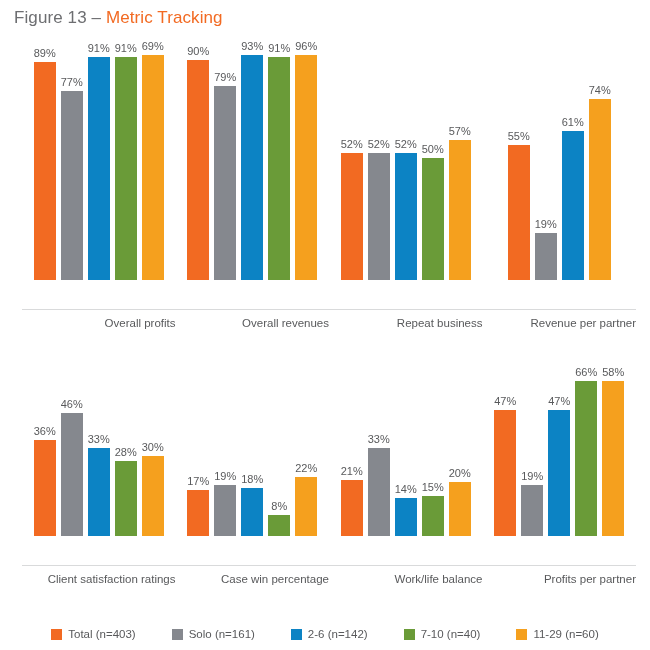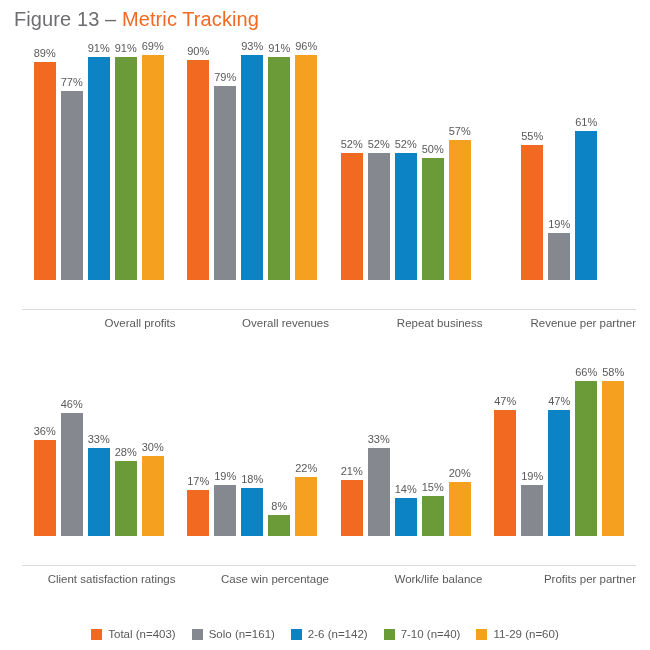--- a/index.html
+++ b/index.html
@@ -14,21 +14,21 @@
     color: #58595b;
     position: relative;
     overflow: hidden;
   }
 
   
   .title {
     position: absolute;
     left: 14px;
     top: 8px;
-    font-size: 20px;
+    font-size: 17px;
     letter-spacing: 0.1px;
     white-space: nowrap;
   }
   .title .t-gray { color: #6d6e71; }
   .title .t-orange { color: #f26a22; }
 
   
   .panel {
     position: absolute;
     left: 22px;
@@ -116,21 +116,21 @@
 
   
   .legend {
     position: absolute;
     left: 0;
     right: 0;
     bottom: 10px;
     display: flex;
     justify-content: center;
     align-items: center;
-    gap: 16px;
+    gap: 36px;
   }
   .legend-item {
     display: flex;
     align-items: center;
     gap: 6px;
     font-size: 11.5px;
     color: #58595b;
     white-space: nowrap;
   }
   .swatch {
@@ -227,20 +227,24 @@
               <span class="bar-label">55%</span>
               <span class="bar" style="background: rgb(242, 106, 34); height: 134.75px;"></span>
             </div>
             <div class="bar-wrap">
               <span class="bar-label">19%</span>
               <span class="bar" style="background: rgb(133, 136, 142); height: 46.55px;"></span>
             </div>
             <div class="bar-wrap">
               <span class="bar-label">61%</span>
               <span class="bar" style="background: rgb(12, 131, 196); height: 149.45px;"></span>
+            </div>
+            <div class="bar-wrap">
+              <span class="bar-label">74%</span>
+              <span class="bar" style="background: rgb(245, 160, 30); height: 181.3px;"></span>
             </div>
           </div>
         </div>
       </div>
   </div>
   <div class="axis-line"></div>
   <div class="cat-labels" id="cats-top">
       <div class="cat">Overall profits</div>
       <div class="cat">Overall revenues</div>
       <div class="cat">Repeat business</div>

